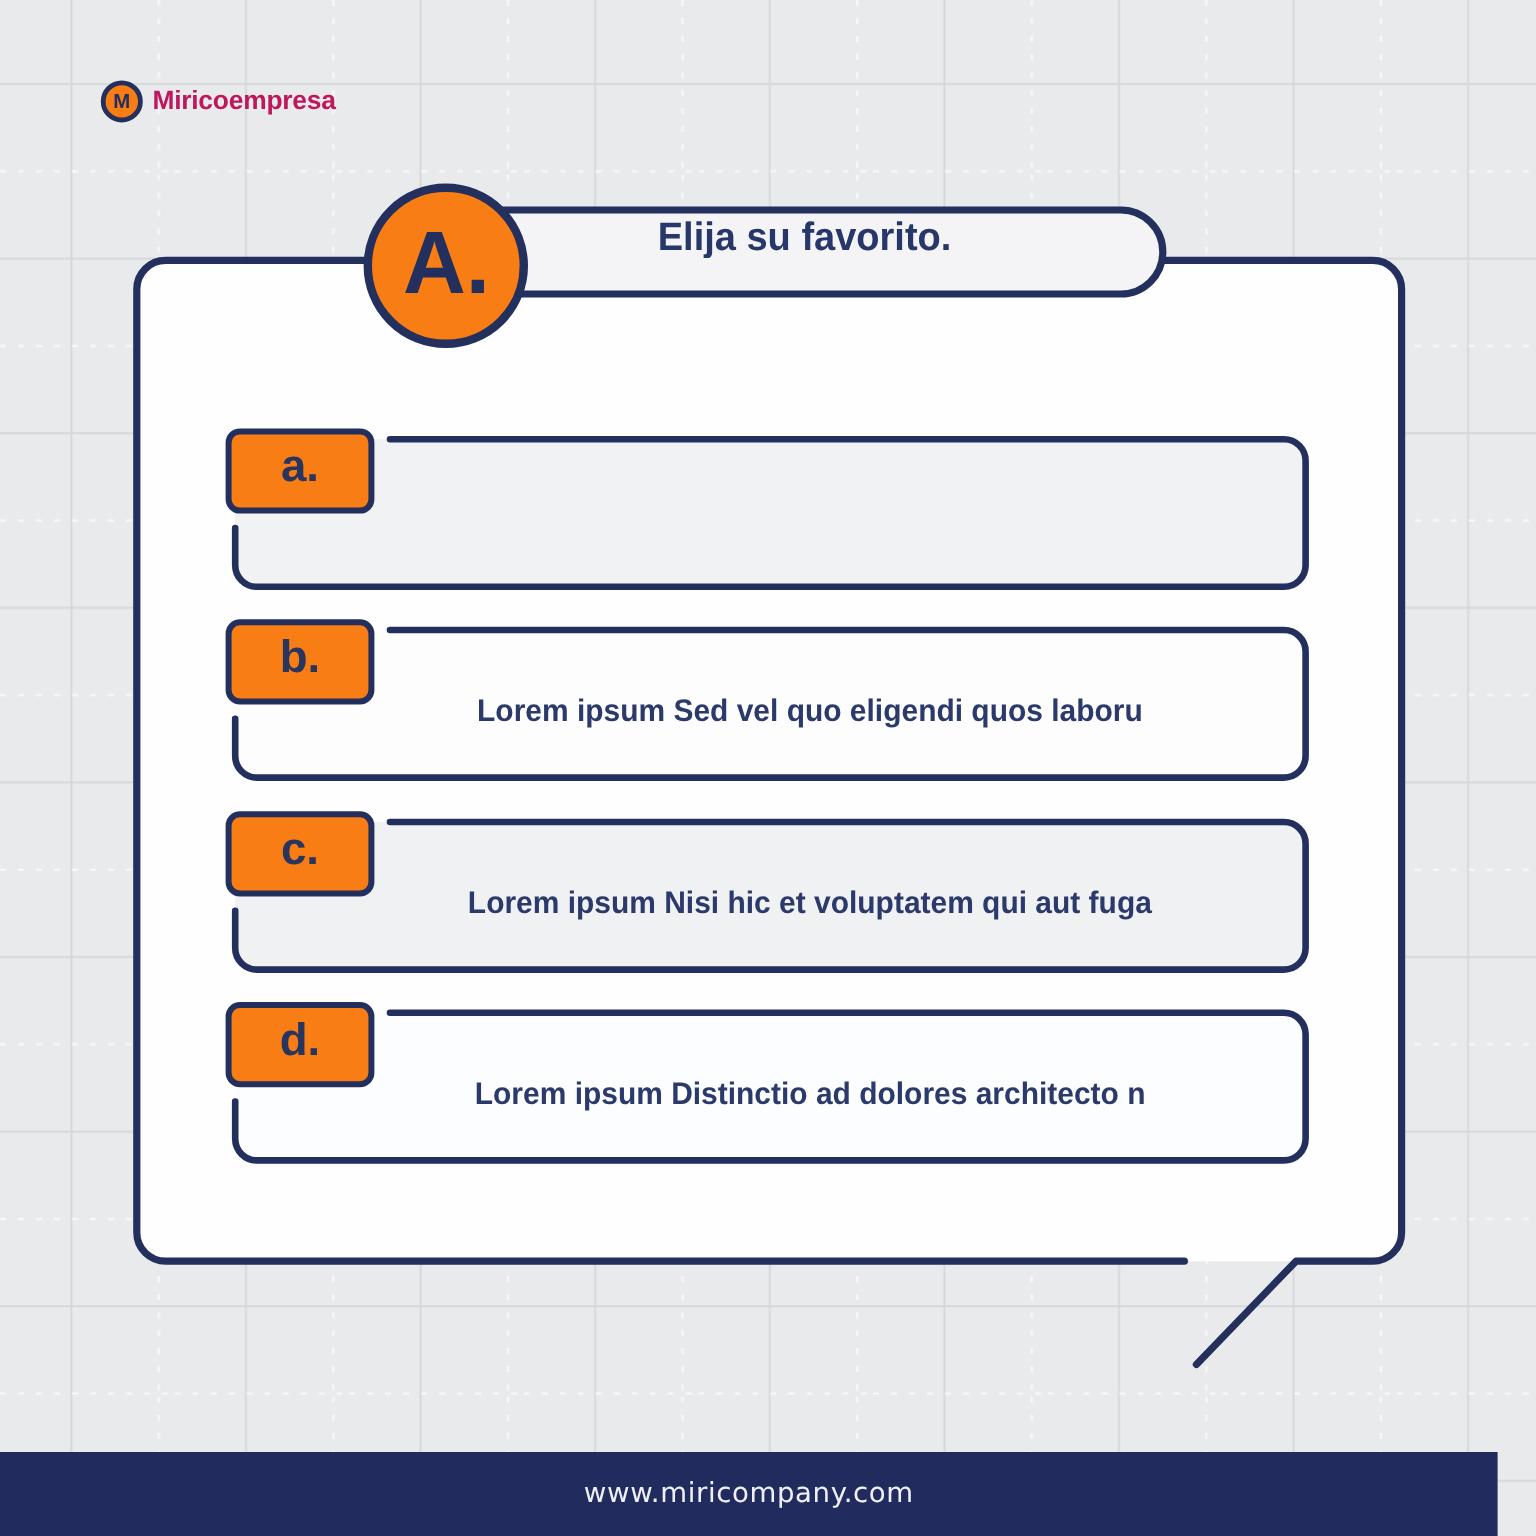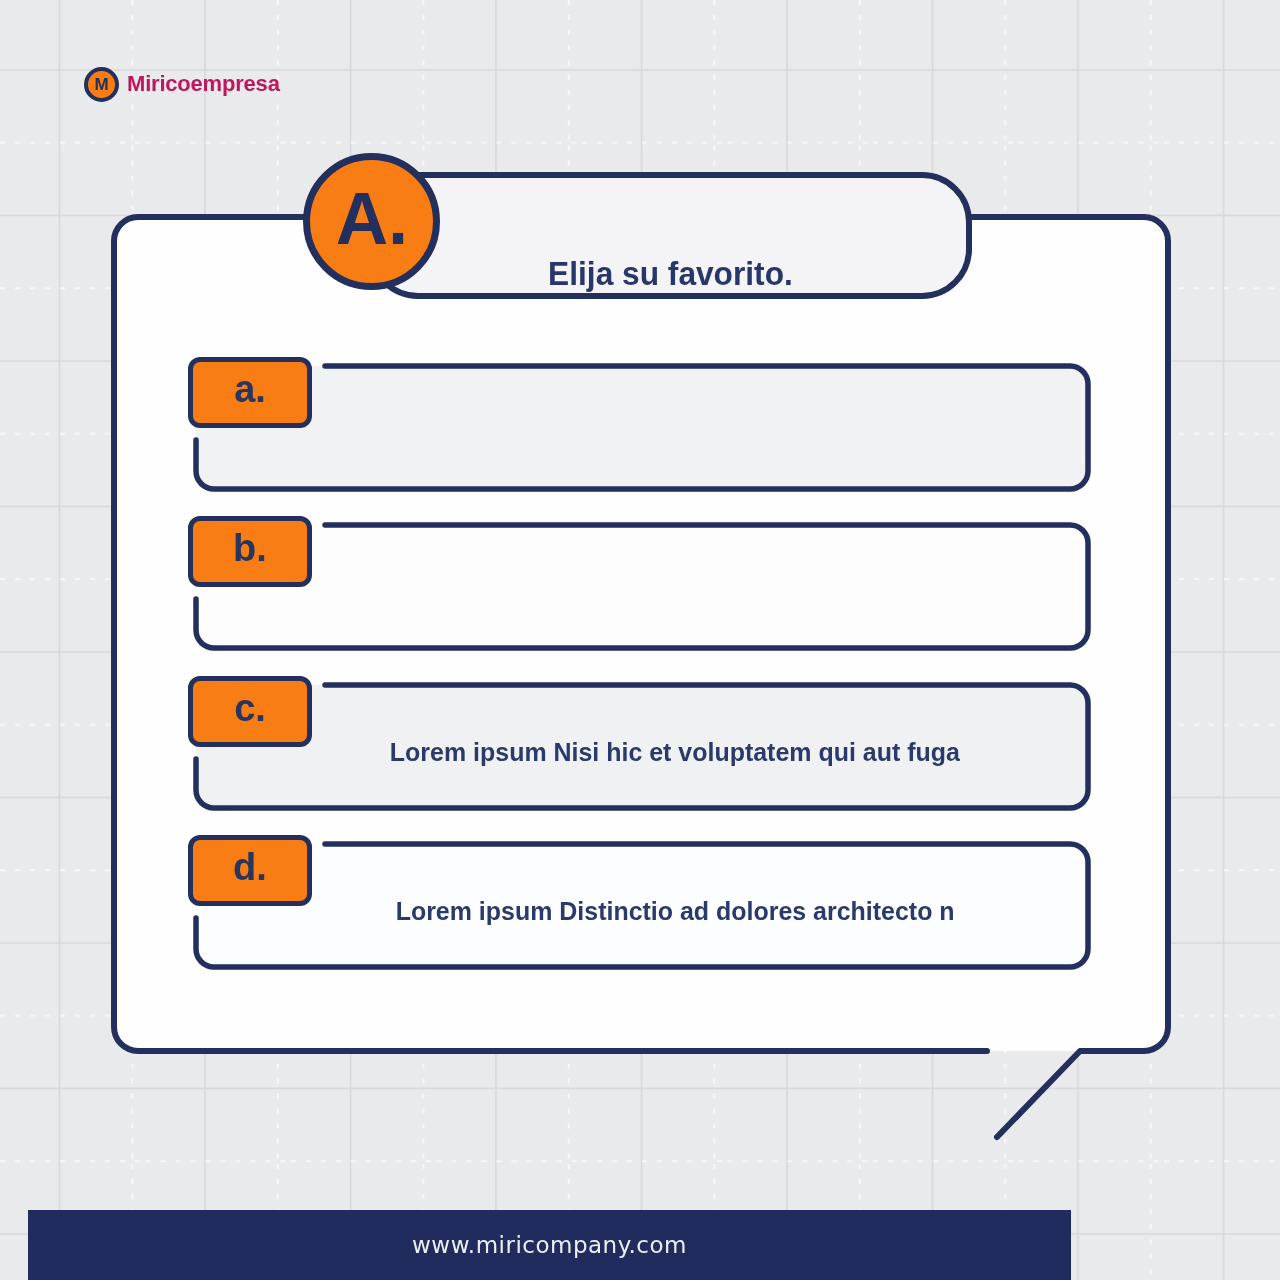--- a/index.html
+++ b/index.html
@@ -16,23 +16,23 @@
   .logo-mark{
     width:35px;height:35px;box-sizing:border-box;border-radius:50%;
     background:#f87d15;border:4px solid #232f5c;
     display:flex;align-items:center;justify-content:center;
     color:#232f5c;font-weight:bold;font-size:17px;line-height:1;
   }
   .logo-name{color:#be185d;font-weight:bold;font-size:22px;letter-spacing:-0.2px;}
 
   
   .title-pill{
-    left:368px;top:172px;width:604px;height:127px;box-sizing:border-box;
+    left:368px;top:172px;width:604px;height:76px;box-sizing:border-box;
     background:#f4f4f6;border:6px solid #232f5c;border-radius:50px;
-    display:flex;align-items:flex-end;justify-content:center;z-index:6;
+    display:flex;align-items:flex-start;justify-content:center;z-index:6;
   }
   .title-pill .txt{
     color:#273769;font-weight:bold;font-size:33px;
     display:inline-block;transform:scaleX(0.96);
   }
   .badge-circle{
     left:303px;top:153px;width:137px;height:137px;box-sizing:border-box;
     background:#f87d15;border:7px solid #232f5c;border-radius:50%;
     display:flex;align-items:center;justify-content:center;z-index:7;
   }
@@ -55,22 +55,22 @@
     position:absolute;left:74px;top:9px;width:826px;height:123px;
     display:flex;align-items:center;justify-content:center;padding-top:12px;box-sizing:border-box;
   }
   .option-text .txt{
     color:#2b3a6b;font-weight:bold;font-size:26px;white-space:nowrap;
     display:inline-block;transform:scaleX(0.96);
   }
 
   
   .footer-bar{
-    left:0;top:1210px;width:1043px;height:70px;background:#212b5e;
-    display:flex;align-items:center;justify-content:center;z-index:5;margin-left:28px;
+    left:0;top:1210px;width:1248px;height:70px;background:#212b5e;
+    display:flex;align-items:center;justify-content:center;z-index:5;
   }
   .footer-bar .txt{
     color:#eef0f6;font-size:23px;font-family:"DejaVu Sans", sans-serif;letter-spacing:0.5px;
     cursor:pointer;
   }
 </style>
 </head>
 <body>
 
 <svg class="bg-art" width="1280" height="1280" viewBox="0 0 1280 1280">
@@ -119,20 +119,23 @@
 <div class="abs option-row" style="top:357px;">
   <div class="option-label">
     <span class="txt">a.</span>
   </div>
 </div>
 
 <div class="abs option-row" style="top:516px;">
   <div class="option-label">
     <span class="txt">b.</span>
   </div>
+  <div class="option-text">
+    <span class="txt">Lorem ipsum Sed vel quo eligendi quos laboru</span>
+  </div>
 </div>
 
 <div class="abs option-row" style="top:676px;">
   <div class="option-label">
     <span class="txt">c.</span>
   </div>
   <div class="option-text">
     <span class="txt">Lorem ipsum Nisi hic et voluptatem qui aut fuga</span>
   </div>
 </div>

